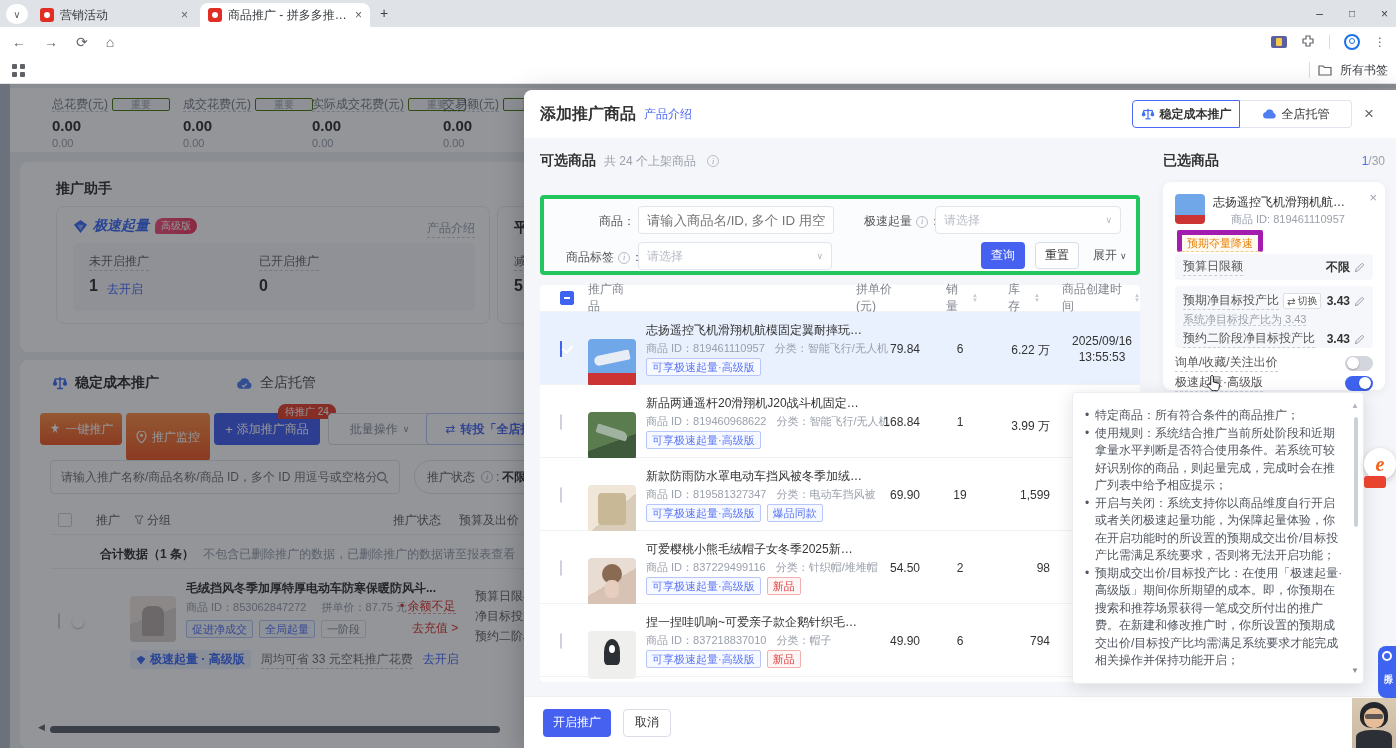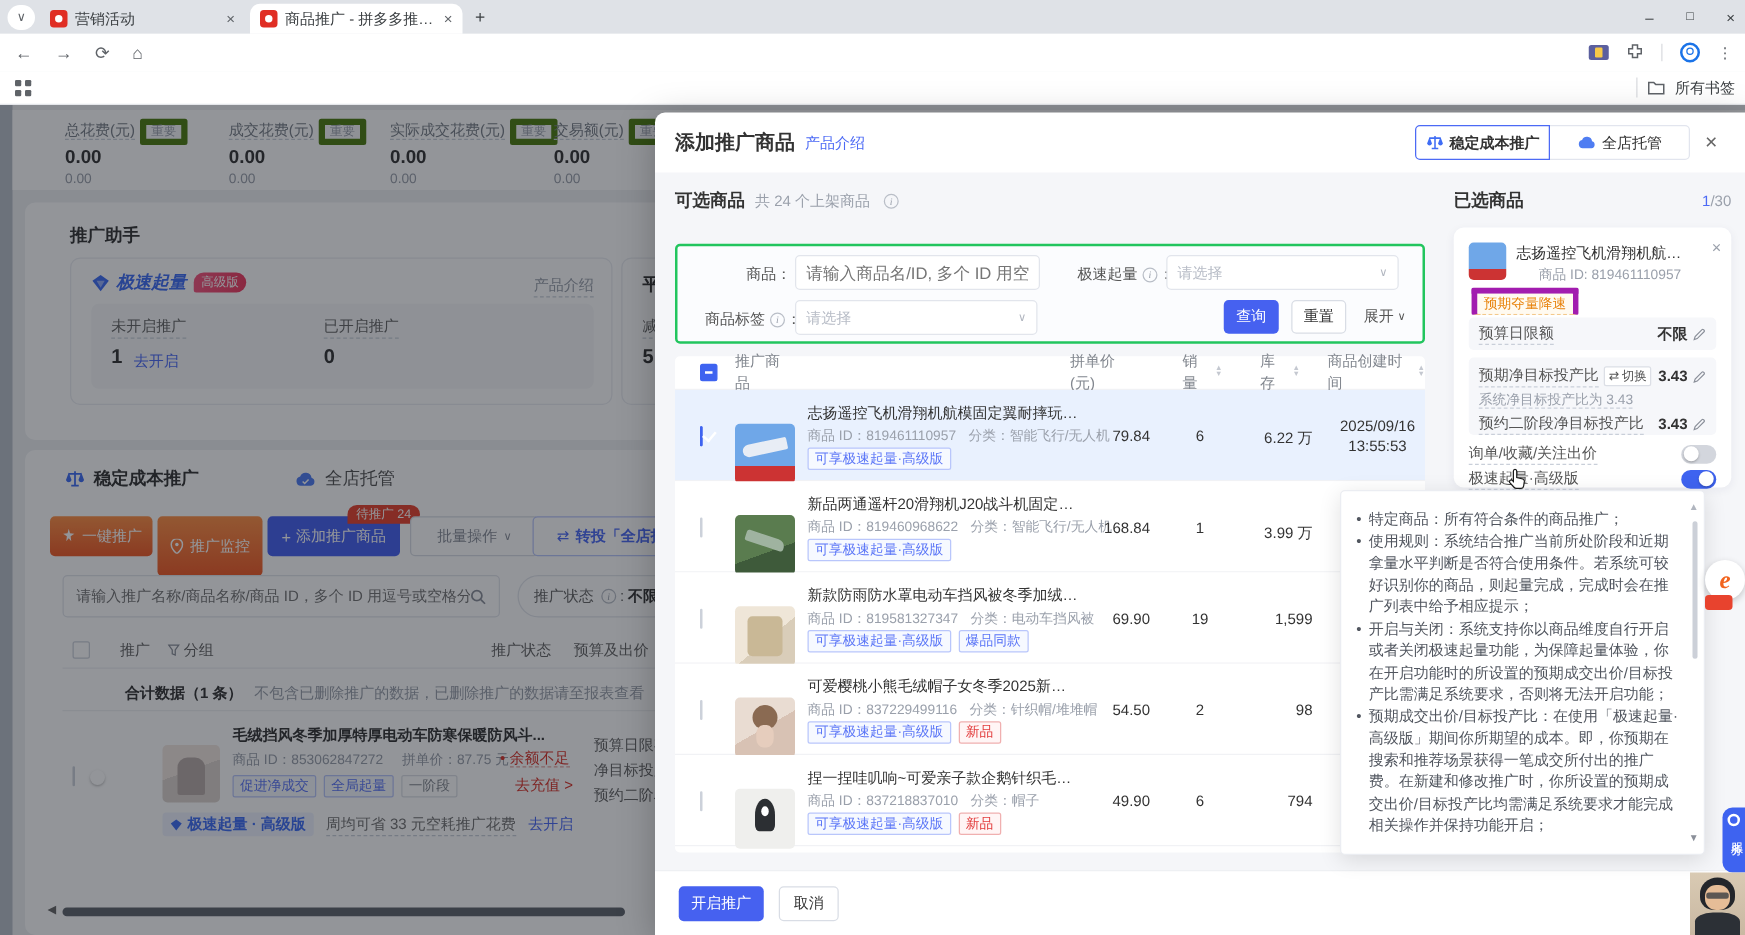--- a/index.html
+++ b/index.html
@@ -23,21 +23,21 @@
   .tabx{margin-left:8px;color:#5f6368;font-size:12px;cursor:pointer}
   .addressbar{left:0;top:27px;width:1396px;height:30px;background:#fff}
   .navic{color:#5f6368;font-size:14px;cursor:pointer}
   .urlpill{position:absolute;left:118px;top:31px;width:1122px;height:22px;border-radius:11px;background:#f1f3f4;display:flex;align-items:center;padding:0 10px;color:#202124;font-size:12.5px}
   .bookmarks{left:0;top:57px;width:1396px;height:27px;background:#fff;border-bottom:1px solid #e4e6ea}
   .gridicon{width:13px;height:13px;display:grid;grid-template-columns:5px 5px;grid-template-rows:5px 5px;gap:3px}
   .gridicon i{background:#5f6368;border-radius:1px}
   
   .panel{background:#fff;border-radius:8px}
   .stat-label{color:#7a8089;font-size:12px}
-  .imp{font-size:10px;color:#9aa0ab;border:5px solid #4d7c0f;border-radius:2px;padding:0 4px;margin-left:4px;background:#f7f8fa}
+  .imp{font-size:10px;color:#9aa0ab;border:1px solid #4d7c0f;border-radius:2px;padding:0 18px;margin-left:4px;background:#f7f8fa}
   .badge-pink{background:linear-gradient(90deg,#f5547e,#ef3a60);color:#fff;font-size:10px;border-radius:8px 8px 8px 2px;padding:1px 6px;margin-left:6px}
   .btn{display:inline-flex;align-items:center;justify-content:center;border-radius:4px;font-size:12px;cursor:pointer}
   .btn-orange{background:linear-gradient(180deg,#ff9045,#f05a26);color:#fff}
   .btn-blue{background:#4661f0;color:#fff}
   .btn-plain{background:#fff;border:1px solid #d9dde5;color:#666}
   .btn-ghostblue{background:#fff;border:1px solid #b9c6fb;color:#4c6af5}
   .tag-blue{color:#5b76f7;border:1px solid #b9c6fb;background:#f6f9ff;border-radius:2px;font-size:11px;padding:0 5px;line-height:16px;display:inline-block}
   .tag-red{color:#e23c3c;border:1px solid #f0b0b0;background:#fff5f5;border-radius:2px;font-size:11px;padding:0 5px;line-height:16px;display:inline-block}
   .tag-gray{color:#82878f;border:1px solid #dcdfe6;background:#fff;border-radius:2px;font-size:11px;padding:0 5px;line-height:16px;display:inline-block}
   .tag-orange{color:#e8830c;border:5px solid #a21caf;background:#fffaf0;border-radius:2px;font-size:11px;padding:0 5px;line-height:16px;display:inline-block}
@@ -50,21 +50,21 @@
   .checkbox.checked:after{content:"";position:absolute;left:3px;top:1px;width:5px;height:8px;border:solid #fff;border-width:0 2px 2px 0;transform:rotate(40deg)}
   .checkbox.ind{background:#3e63f0;border-color:#3e63f0}
   .checkbox.ind:after{content:"";position:absolute;left:3px;top:5px;width:6px;height:2px;background:#fff}
   .sort{display:inline-flex;flex-direction:column;line-height:5px;font-size:6px;color:#c4c8d0;margin-left:3px;vertical-align:1px}
   .infoc{display:inline-flex;align-items:center;justify-content:center;width:12px;height:12px;border:1px solid #b9bec7;border-radius:50%;color:#9aa0ab;font-size:8px;font-style:italic;font-family:"Liberation Serif",serif;margin-left:3px;vertical-align:-1px}
   .thumb{border-radius:4px;flex:0 0 auto;position:relative;overflow:hidden}
   
   .dim{left:0;top:84px;width:1396px;height:664px;background:rgba(15,19,28,.45);z-index:50}
   .modal{left:524px;top:90px;width:872px;height:658px;background:#fff;border-radius:8px 0 0 0;z-index:60;box-shadow:0 6px 30px rgba(0,0,0,.25)}
   .modal-body{position:absolute;left:0;top:48px;width:872px;height:558px;background:#f5f6f9}
-  .filterpanel{position:absolute;left:16px;top:57px;width:600px;height:80px;background:#fbfcfe;border:2px solid #22c55e;border-radius:4px}
+  .filterpanel{position:absolute;left:16px;top:57px;width:600px;height:80px;background:#fbfcfe;border:4px solid #22c55e;border-radius:4px}
   .fld{height:28px;background:#fff;border:1px solid #e2e5ec;border-radius:4px;display:flex;align-items:center;padding:0 8px;color:#b8bdc7}
   .seg{display:inline-flex;align-items:center;justify-content:center;height:28px;font-size:12px;background:#fff;cursor:pointer}
   .listrow{position:absolute;left:0;width:600px;height:73px;border-bottom:1px solid #f1f2f5;background:#fff}
   .rowtitle{color:#333;font-size:12px}
   .rowmeta{color:#9aa0ab;font-size:11px}
   .pricecell{position:absolute;text-align:right;font-size:12px;color:#333}
   .fieldbox{background:#f6f7fa;border-radius:4px;position:absolute;left:12px;width:198px}
   .tooltip{left:1072px;top:392px;width:292px;height:292px;background:#fff;border:1px solid #ebedf2;border-radius:4px;z-index:70;
     box-shadow:0 4px 18px rgba(0,0,0,.12);padding:12px 20px 12px 12px;color:#51565f;font-size:12px;line-height:17.5px;overflow:hidden}
   .tooltip li{list-style:none;padding-left:10px;position:relative}

